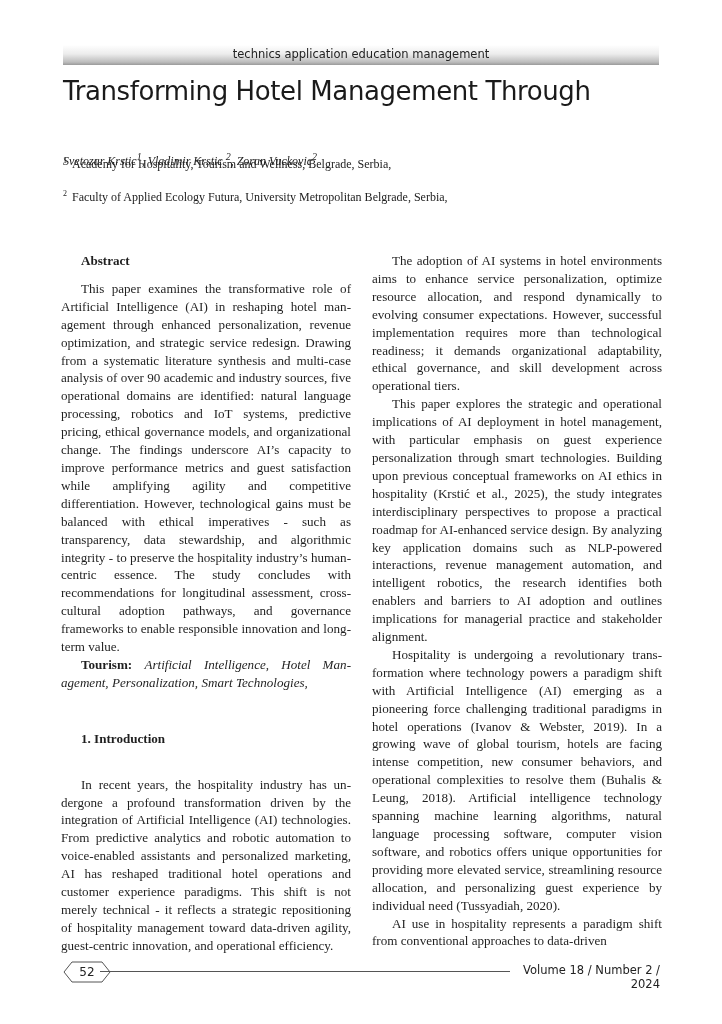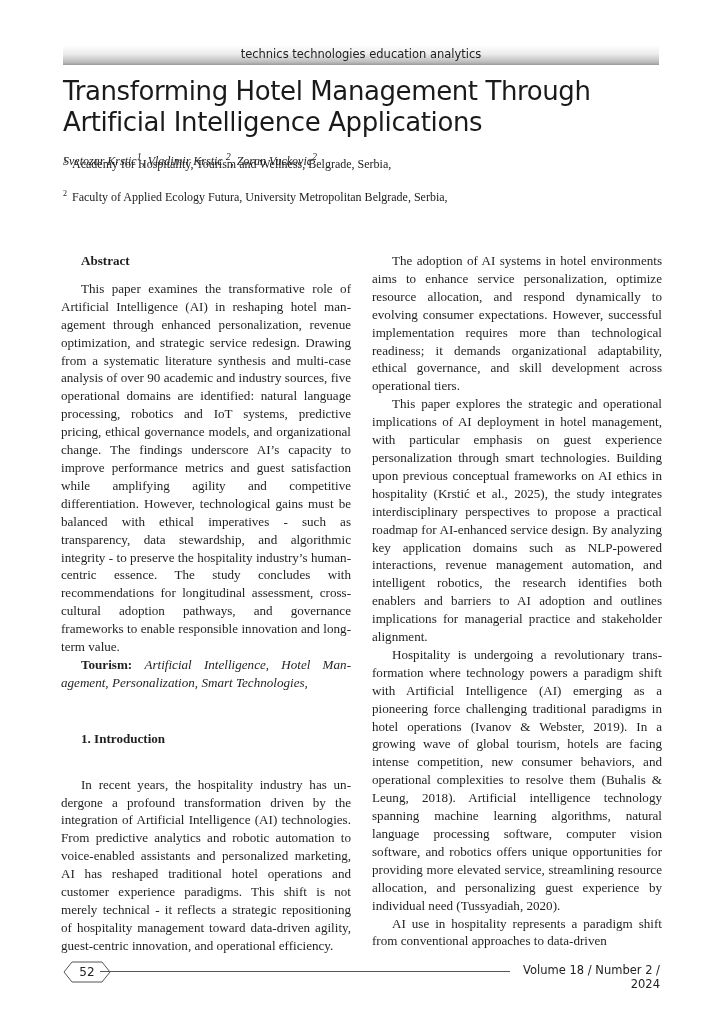--- a/index.html
+++ b/index.html
@@ -48,26 +48,25 @@
   }
   .footer-vol {
     position: absolute; left: 510px; top: 963px; width: 150px; text-align: right;
     font-family: "DejaVu Sans", sans-serif; font-size: 11.5px; color: #222;
   }
 </style>
 </head>
 <body>
 
 <div class="header-bar">
-  <span>technics technologies education analytics</span>
+  <span>technics application education management</span>
 </div>
 
 <h1 class="title">
   <span>Transforming Hotel Management Through</span><br>
-  <span>Artificial Intelligence Applications</span>
 </h1>
 
 <div class="authors">
   <span>Svetozar Krstic</span><sup>1</sup>,
   <span>Vladimir Krstic </span><sup>2</sup>,
   <span>Zoran Vuckovic</span><sup>2</sup>
 </div>
 
 <div class="affil" style="top:156px;">
   <sup>1</sup><span>Academy for Hospitality, Tourism and Wellness, Belgrade, Serbia,</span>

